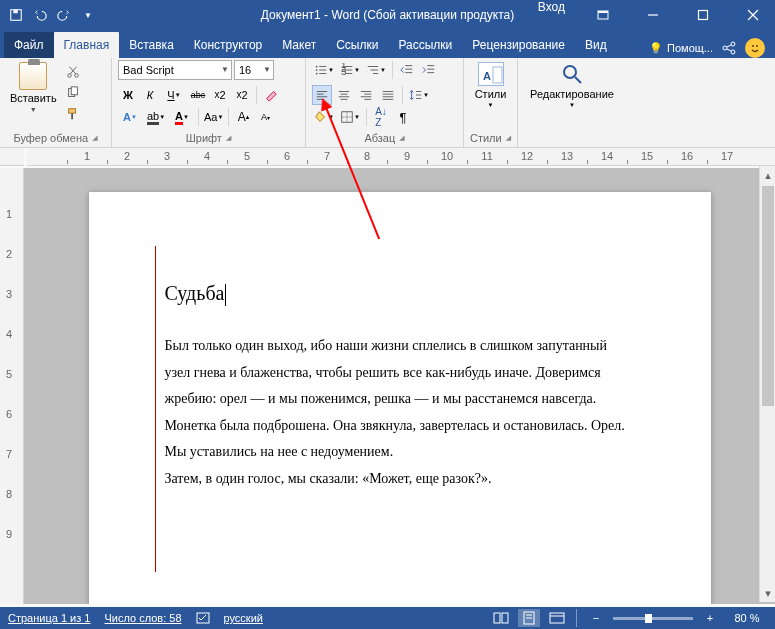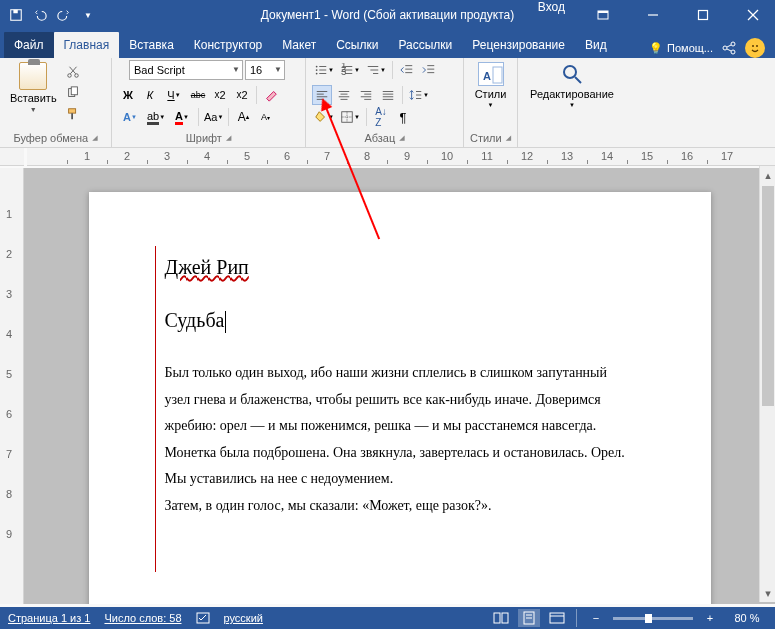--- a/index.html
+++ b/index.html
@@ -20,21 +20,21 @@
 .help-group{display:flex;align-items:center;gap:4px;}
 .smiley{width:20px;height:20px;border-radius:50%;background:#ffc83d;display:flex;align-items:center;justify-content:center;}
 .ribbon{background:#f3f3f3;height:90px;border-bottom:1px solid #d4d4d4;display:flex;}
 .rgroup{border-right:1px solid #d4d4d4;padding:2px 6px 0 6px;display:flex;flex-direction:column;justify-content:space-between;position:relative;}
 .rlabel{text-align:center;font-size:10px;color:#666;padding:2px 0 3px;display:flex;align-items:center;justify-content:center;gap:4px;}
 .rlabel .dlg{color:#888;font-size:7px;cursor:pointer;}
 .rrow{display:flex;align-items:center;gap:2px;}
 .rbtn{min-width:20px;height:20px;display:flex;align-items:center;justify-content:center;cursor:pointer;border:1px solid transparent;}
 .rbtn.wide{min-width:24px;}
 .sep{width:1px;height:18px;background:#d4d4d4;margin:0 2px;}
-.font-name{width:114px;height:20px;border:1px solid #ababab;background:#fff;padding:0 24px 0 4px;display:flex;align-items:center;position:relative;margin-left:11px;}
+.font-name{width:114px;height:20px;border:1px solid #ababab;background:#fff;padding:0 24px 0 4px;display:flex;align-items:center;position:relative;}
 .font-size{width:40px;height:20px;border:1px solid #ababab;background:#fff;padding:0 14px 0 4px;display:flex;align-items:center;position:relative;}
 .dd-arrow{position:absolute;right:2px;top:4px;font-size:8px;color:#555;}
 .clipboard-big{display:flex;flex-direction:column;align-items:center;gap:2px;cursor:pointer;padding:2px 4px;}
 .clip-icon{width:28px;height:28px;border:1px solid #c89c51;background:linear-gradient(#fff,#f5e6c8);border-radius:2px;position:relative;}
 .clip-icon::before{content:"";position:absolute;top:-4px;left:8px;width:12px;height:6px;background:#8a8a8a;border-radius:2px 2px 0 0;}
 .styles-btn,.edit-btn{display:flex;flex-direction:column;align-items:center;gap:2px;cursor:pointer;padding:2px 6px;}
 .styles-ico{width:26px;height:24px;border:1px solid #9bb8e0;background:#fff;}
 .ruler-corner{background:#f3f3f3;width:24px;height:18px;border-bottom:1px solid #d4d4d4;display:inline-block;vertical-align:top;}
 .ruler-h{background:#f3f3f3;height:18px;display:inline-block;width:calc(100% - 24px);border-bottom:1px solid #d4d4d4;position:relative;overflow:hidden;font-size:8px;color:#666;}
 .ruler-h-inner{position:absolute;left:0;top:2px;white-space:nowrap;}
@@ -415,21 +415,20 @@
       <div class="vt" style="top:160px;">4</div>
     <div class="vt" style="top:200px;">5</div>
       <div class="vt" style="top:240px;">6</div>
     <div class="vt" style="top:280px;">7</div>
       <div class="vt" style="top:320px;">8</div>
     <div class="vt" style="top:360px;">9</div>
   </div>
   <div class="page-area">
     <div class="page">
       <div class="redline"></div>
-      <div class="h1">Джей Рип</div>
       <div class="h2">Судьба</div>
       <div class="body-p" style="white-space:pre-line;">Был только один выход, ибо наши жизни сплелись в слишком запутанный узел гнева и блаженства, чтобы решить все как-нибудь иначе. Доверимся жребию: орел — и мы поженимся, решка — и мы расстанемся навсегда. Монетка была подброшена. Она звякнула, завертелась и остановилась. Орел. Мы уставились на нее с недоумением.
 Затем, в один голос, мы сказали: «Может, еще разок?».</div>
     </div>
   </div>
 </div>
 
 <div class="scrollbar-v">
   <div class="arr up">▴</div>
   <div class="thumb"></div>

